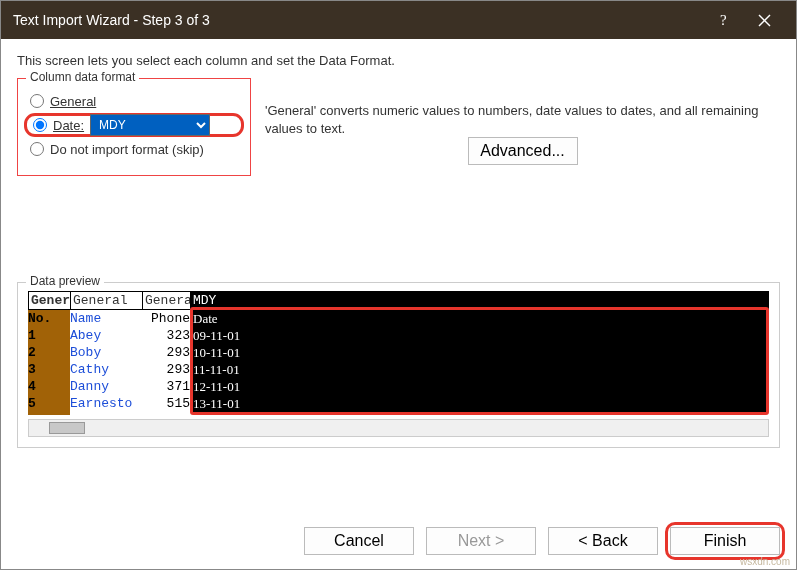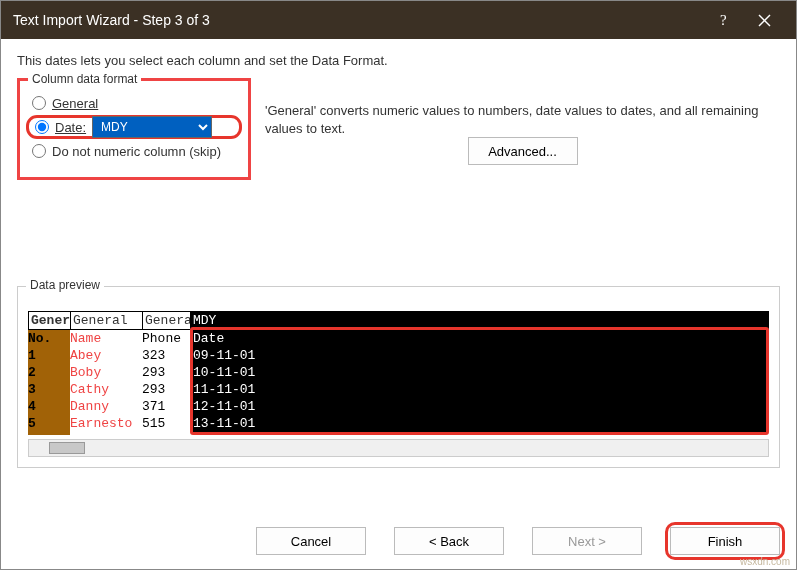--- a/index.html
+++ b/index.html
@@ -3,46 +3,46 @@
 <meta charset="utf-8">
 <style>
 * { box-sizing: border-box; margin: 0; padding: 0; }
 body { background: #f5f5f5; font-family: "Segoe UI", Arial, sans-serif; font-size: 13px; color: #333; }
 .dialog { width: 797px; height: 570px; background: #fff; border: 1px solid #888; display: flex; flex-direction: column; position: relative; }
 .titlebar { background: #3b3024; color: #fff; height: 38px; display: flex; align-items: center; padding: 0 12px; }
 .titlebar-title { flex: 1; font-size: 14px; }
 .titlebar-btn { width: 40px; height: 38px; display: flex; align-items: center; justify-content: center; color: #fff; cursor: pointer; }
 .content { padding: 14px 16px 10px 16px; flex: 1; display: flex; flex-direction: column; }
 .instr { margin-bottom: 10px; }
-.fieldset { border: 3px solid #ef4444; padding: 10px 12px 14px 12px; margin-bottom: 6px; width: 234px; position: relative; }
+.fieldset { border: 1px solid #ef4444; padding: 10px 12px 14px 12px; margin-bottom: 6px; width: 234px; position: relative; }
 .fieldset-legend { position: absolute; top: -9px; left: 8px; background: #fff; padding: 0 4px; font-size: 12px; }
 .row-flex { display: flex; gap: 14px; }
 .format-box { }
 .side-box { flex: 1; padding-top: 24px; }
 .side-desc { line-height: 1.35; }
 .radio-row { display: flex; align-items: center; height: 24px; font-size: 13px; }
 .radio-row input[type=radio] { margin-right: 6px; width: 14px; height: 14px; }
 .radio-row label span.u { text-decoration: underline; }
 .date-row { border: 3px solid #e7352c; padding: 2px 2px; margin: 0 -6px; border-radius: 11px; }
 .date-row input[type=radio] { margin-left: 4px; }
 .date-select { margin-left: 6px; height: 22px; width: 120px; border: 1px solid #666; background: #0060c0; color: #fff; font-size: 12px; padding-left: 4px; }
-.btn { background: #fdfdfd; border: 1px solid #bbb; height: 28px; min-width: 110px; padding: 0 0; font-size: 13px; cursor: pointer; }
+.btn { background: #fdfdfd; border: 1px solid #bbb; height: 28px; min-width: 110px; padding: 0 0; font-size: 16px; cursor: pointer; }
 .adv-wrap { text-align: left; }
-.preview-group { border: 1px solid #ccc; padding: 24px 10px 10px 10px; margin-top: 100px; position: relative; }
+.preview-group { border: 1px solid #ccc; padding: 8px 10px 10px 10px; margin-top: 100px; position: relative; }
 .preview-legend { position: absolute; top: -9px; left: 8px; background: #fff; padding: 0 4px; font-size: 12px; }
 .preview-area { overflow: hidden; font-family: "Courier New", monospace; font-size: 13px; line-height: 17px; }
 .col-headers { display: flex; border: 1px solid #000; background: #fff; }
 .col-headers div { border-right: 1px solid #000; padding: 0 2px; white-space: nowrap; overflow: hidden; background: #fff; }
-.c0 { width: 42px; font-weight: bold; } .c1 { width: 72px; } .c2 { width: 48px; } .c3 { flex: 1; }
+.c0 { width: 42px; font-weight: bold; } .c1 { width: 72px; } .c2 { width: 48px; text-align: right; } .c3 { flex: 1; }
 .col { white-space: pre; }
 .col.c0 { width: 42px; } .col.c1 { width: 72px; } .col.c2 { width: 48px; } .col.c3 { flex: 1; }
-.hl-sel-wrap { border: 3px solid #e7352c; border-radius: 3px; margin-top: -3px; }
+.hl-sel-wrap { border: 3px solid #e7352c; border-radius: 3px; margin-top: -3px; font-family: Liberation Serif, serif; }
 .hscroll { height: 18px; background: #f0f0f0; border: 1px solid #ccc; margin-top: 4px; position: relative; }
 .hscroll-thumb { position: absolute; left: 20px; top: 2px; width: 36px; height: 12px; background: #c8c8c8; border: 1px solid #999; }
-.button-row { display: flex; justify-content: flex-end; gap: 28px; padding: 10px 16px 14px 0; }
+.button-row { display: flex; justify-content: flex-end; gap: 12px; padding: 10px 16px 14px 0; }
 .finish-hl { border: 3px solid #e7352c; border-radius: 10px; padding: 2px; margin: -5px; }
 .disabled { color: #999; }
 .watermark { position: absolute; right: 6px; bottom: 2px; font-size: 10px; color: #c5b89e; }
 </style>
 </head>
 <body>
 
 <div class="dialog">
 
   <div class="titlebar">
@@ -54,21 +54,21 @@
     </div>
     <div class="titlebar-btn">
       <svg width="13" height="13" viewBox="0 0 13 13">
           <line x1="1" y1="1" x2="12" y2="12" stroke="#fff" stroke-width="1.4"></line>
           <line x1="12" y1="1" x2="1" y2="12" stroke="#fff" stroke-width="1.4"></line>
         </svg>
     </div>
   </div>
 
   <div class="content">
-    <div class="instr">This dates lets you select each column and set the Data Format.</div>
+    <div class="instr">This screen lets you select each column and set the Data Format.</div>
 
     <div class="row-flex">
       <div class="fieldset format-box">
         <div class="fieldset-legend">Column data format</div>
 
         <div class="radio-row">
           <input type="radio" name="fmt" style="">
           <label><span class="u">General</span></label>
         </div>
 
@@ -76,21 +76,21 @@
         <div class="radio-row date-row">
           <input type="radio" name="fmt" checked="" style="">
           <label><span class="u">Date:</span></label>
           <select class="date-select">
             <option>MDY</option>
           </select>
         </div>
 
         <div class="radio-row">
           <input type="radio" name="fmt" style="">
-          <label>Do not numeric column (skip)</label>
+          <label>Do not import format (skip)</label>
         </div>
       </div>
 
       <div class="side-box">
         <div class="side-desc">'General' converts numeric values to numbers, date values to dates, and all remaining values to text.</div>
         <div class="adv-wrap" style="text-align:center">
           <button class="btn"><span class="u">Advanced...</span></button>
         </div>
       </div>
     </div>
@@ -106,21 +106,21 @@
           <div class="c3" style="background:#000;color:#fff">MDY</div>
         </div>
 
         <div style="display:flex">
           <div class="col c0" style="background:#a16207;color:#000;white-space:pre"><span>No.</span>
 <span>1</span>
 <span>2</span>
 <span>3</span>
 <span>4</span>
 <span>5</span></div>
-          <div class="col c1" style="background:#fff;color:#ef4444;white-space:pre"><span>Name</span>
+          <div class="col c1" style="background:#fff;color:#1d4ed8;white-space:pre"><span>Name</span>
 <span>Abey</span>
 <span>Boby</span>
 <span>Cathy</span>
 <span>Danny</span>
 <span>Earnesto</span></div>
           <div class="col c2" style="background:#fff;color:#000;white-space:pre"><span>Phone</span>
 <span>323</span>
 <span>293</span>
 <span>293</span>
 <span>371</span>
@@ -137,21 +137,21 @@
       </div>
 
       <div class="hscroll">
         <div class="hscroll-thumb"></div>
       </div>
     </div>
   </div>
 
   <div class="button-row">
     <button class="btn">Cancel</button>
+    <button class="btn disabled" disabled=""><span>Next  &gt;</span></button>
     <button class="btn"><span class="u">&lt;  Back</span></button>
-    <button class="btn disabled" disabled=""><span>Next  &gt;</span></button>
     <span class="finish-hl">
       <button class="btn"><span class="u">Finish</span></button>
     </span>
   </div>
 
   <div class="watermark">wsxdn.com</div>
 </div>
 
 </body></html>

